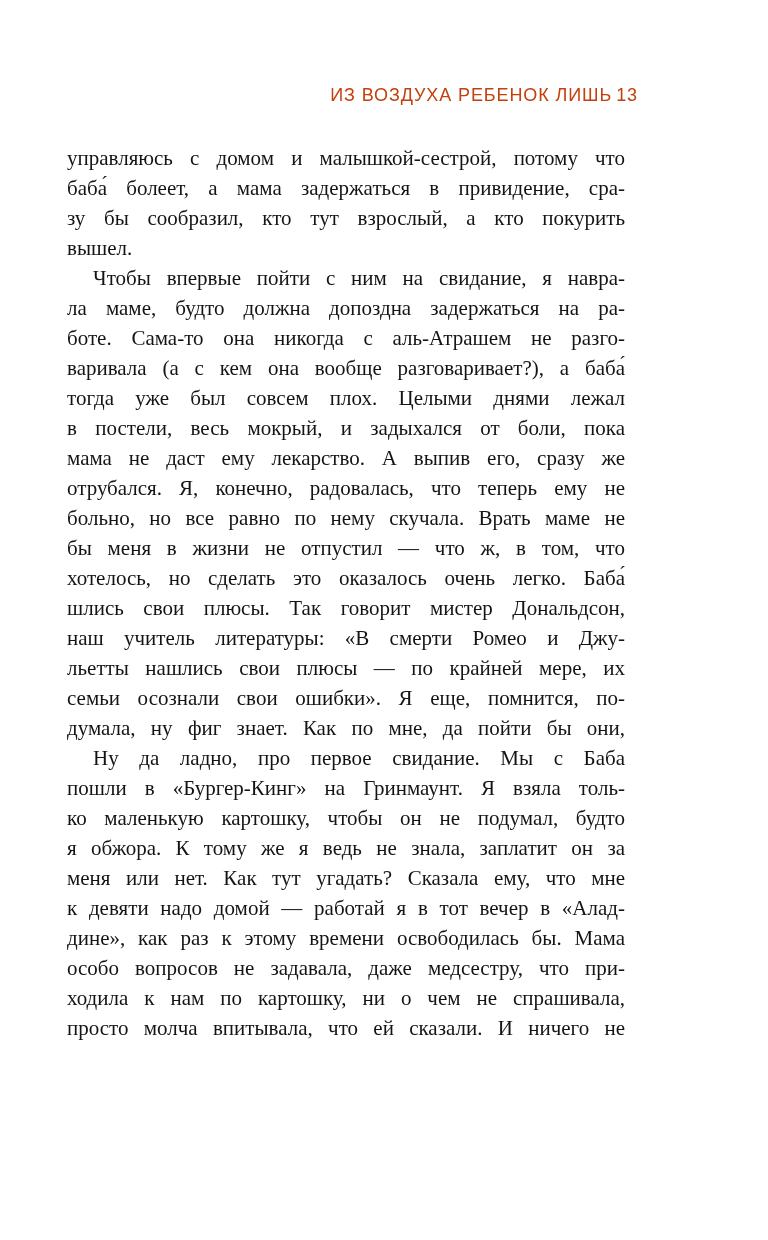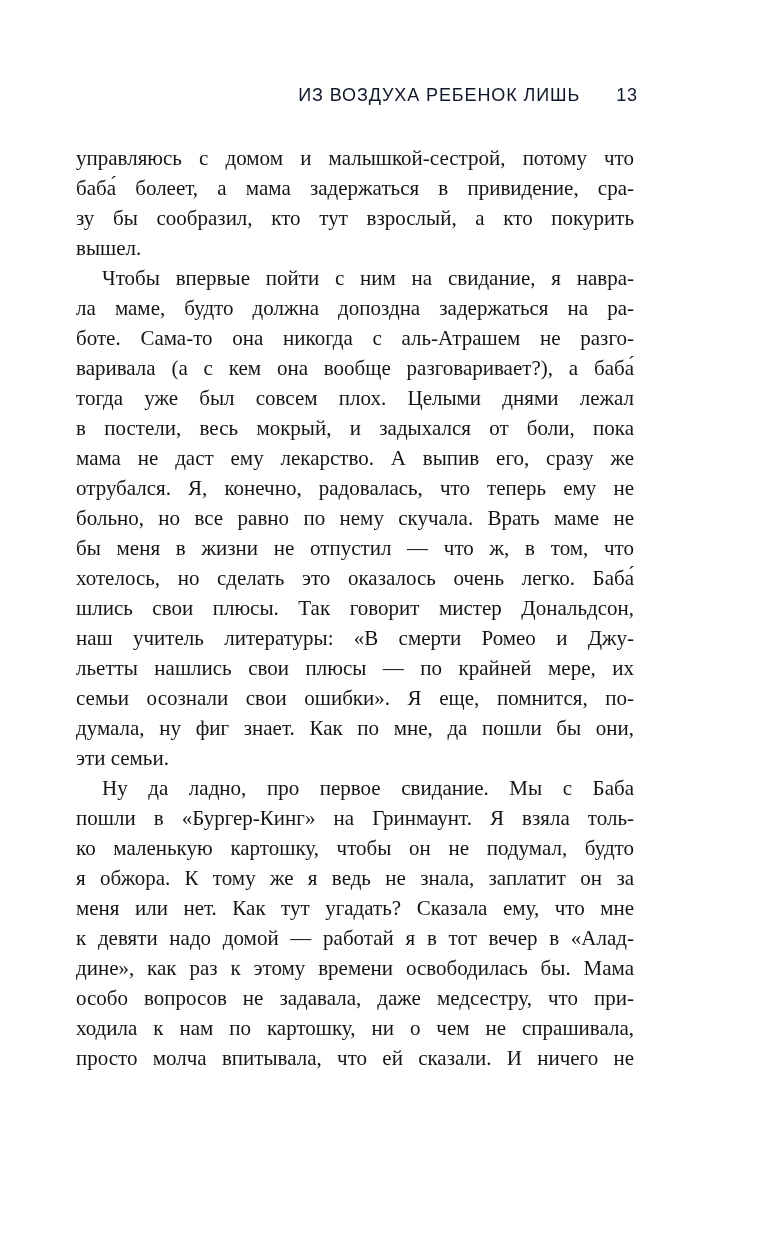--- a/index.html
+++ b/index.html
@@ -15,34 +15,34 @@
     overflow: hidden;
   }
   .running-head {
     position: absolute;
     top: 85px;
     left: 80px;
     width: 558px;
     display: flex;
     justify-content: flex-end;
     align-items: flex-start;
-    gap: 36px;
+    gap: 4px;
     font-family: "Liberation Sans", sans-serif;
     font-size: 18px;
     letter-spacing: 0.9px;
-    color: #0f172a;
+    color: #c2410c;
     white-space: nowrap;
   }
   .running-head .title {
     text-transform: uppercase;
   }
   .text-block {
     position: absolute;
     top: 143px;
-    left: 76px;
+    left: 67px;
     width: 558px;
     font-family: "Liberation Serif", serif;
     font-size: 21px;
     line-height: 30px;
     color: #141414;
   }
   .line {
     text-align: justify;
     text-align-last: justify;
     height: 30px;
@@ -78,22 +78,21 @@
     <div class="line">в постели, весь мокрый, и задыхался от боли, пока</div>
     <div class="line">мама не даст ему лекарство. А выпив его, сразу же</div>
     <div class="line">отрубался. Я, конечно, радовалась, что теперь ему не</div>
     <div class="line">больно, но все равно по нему скучала. Врать маме не</div>
     <div class="line">бы меня в жизни не отпустил — что ж, в том, что</div>
     <div class="line">хотелось, но сделать это оказалось очень легко. Баба́</div>
     <div class="line">шлись свои плюсы. Так говорит мистер Дональдсон,</div>
     <div class="line">наш учитель литературы: «В смерти Ромео и Джу-</div>
     <div class="line">льетты нашлись свои плюсы — по крайней мере, их</div>
     <div class="line">семьи осознали свои ошибки». Я еще, помнится, по-</div>
-    <div class="line">думала, ну фиг знает. Как по мне, да пошли бы они,</div>
-    <div class="line end">эти семьи.</div>
+    <div class="line">думала, ну фиг знает. Как по мне, да пойти бы они,</div>
     <div class="line indent">Ну да ладно, про первое свидание. Мы с Баба</div>
     <div class="line">пошли в «Бургер-Кинг» на Гринмаунт. Я взяла толь-</div>
     <div class="line">ко маленькую картошку, чтобы он не подумал, будто</div>
     <div class="line">я обжора. К тому же я ведь не знала, заплатит он за</div>
     <div class="line">меня или нет. Как тут угадать? Сказала ему, что мне</div>
     <div class="line">к девяти надо домой — работай я в тот вечер в «Алад-</div>
     <div class="line">дине», как раз к этому времени освободилась бы. Мама</div>
     <div class="line">особо вопросов не задавала, даже медсестру, что при-</div>
     <div class="line">ходила к нам по картошку, ни о чем не спрашивала,</div>
     <div class="line">просто молча впитывала, что ей сказали. И ничего не</div>

